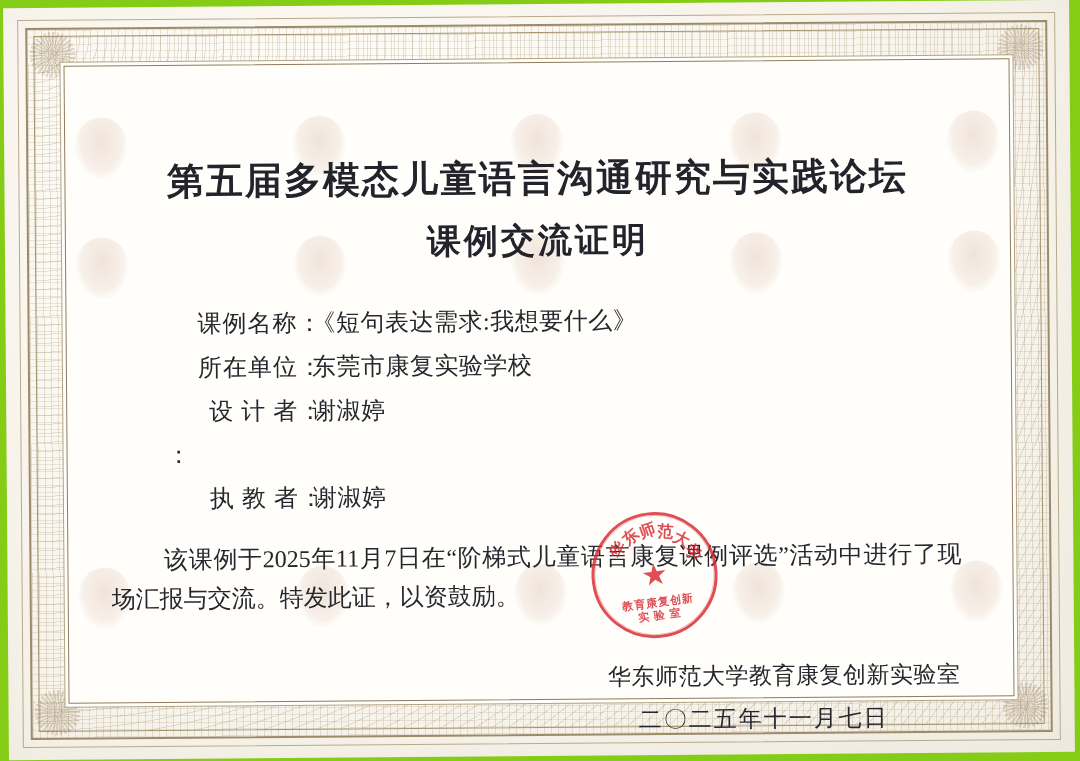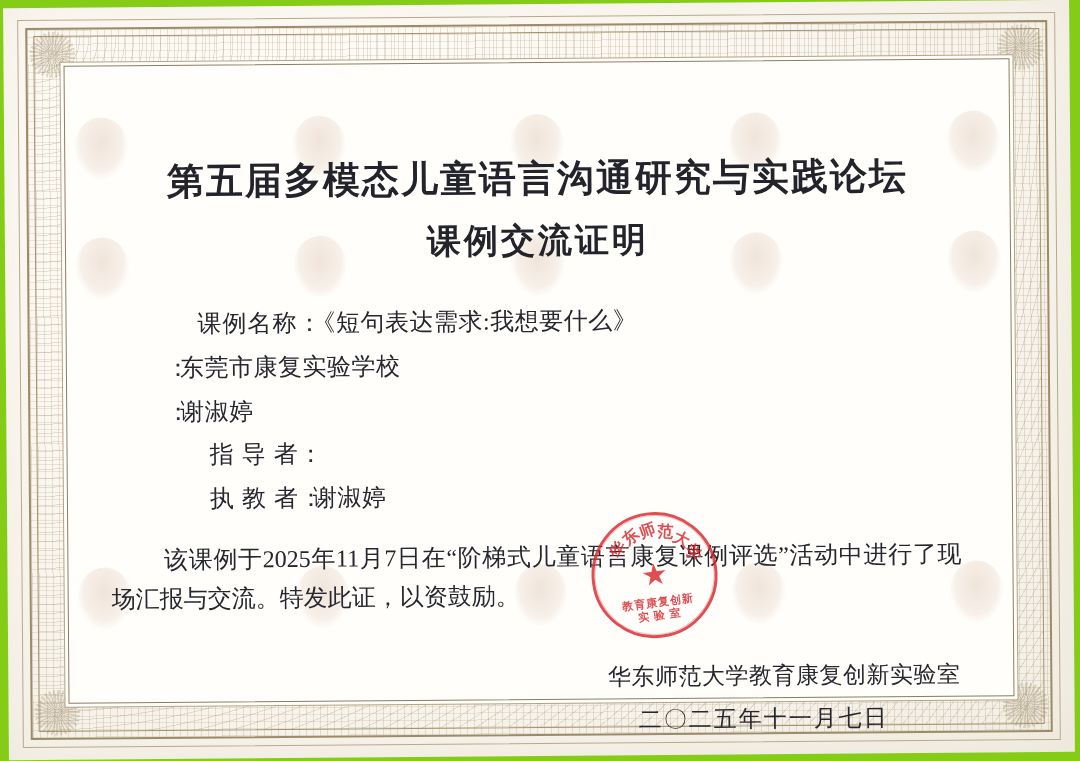--- a/index.html
+++ b/index.html
@@ -287,31 +287,32 @@
 
       <div class="fields">
 
         <div class="field-row">
           <span class="field-label">课例名称</span>
           <span class="field-colon">：</span>
           <span class="field-value">《短句表达需求:我想要什么》</span>
         </div>
 
         <div class="field-row">
+          <span class="field-label">所在单位</span>
           <span class="field-colon">：</span>
           <span class="field-value">东莞市康复实验学校</span>
         </div>
 
         <div class="field-row">
+          <span class="field-label">设 计 者</span>
           <span class="field-colon">：</span>
           <span class="field-value">谢淑婷</span>
         </div>
 
         <div class="field-row">
-          <span class="field-label">指 导 者</span>
           <span class="field-colon">：</span>
         </div>
 
         <div class="field-row">
           <span class="field-label">执 教 者</span>
           <span class="field-colon">：</span>
           <span class="field-value">谢淑婷</span>
         </div>
 
       </div>

